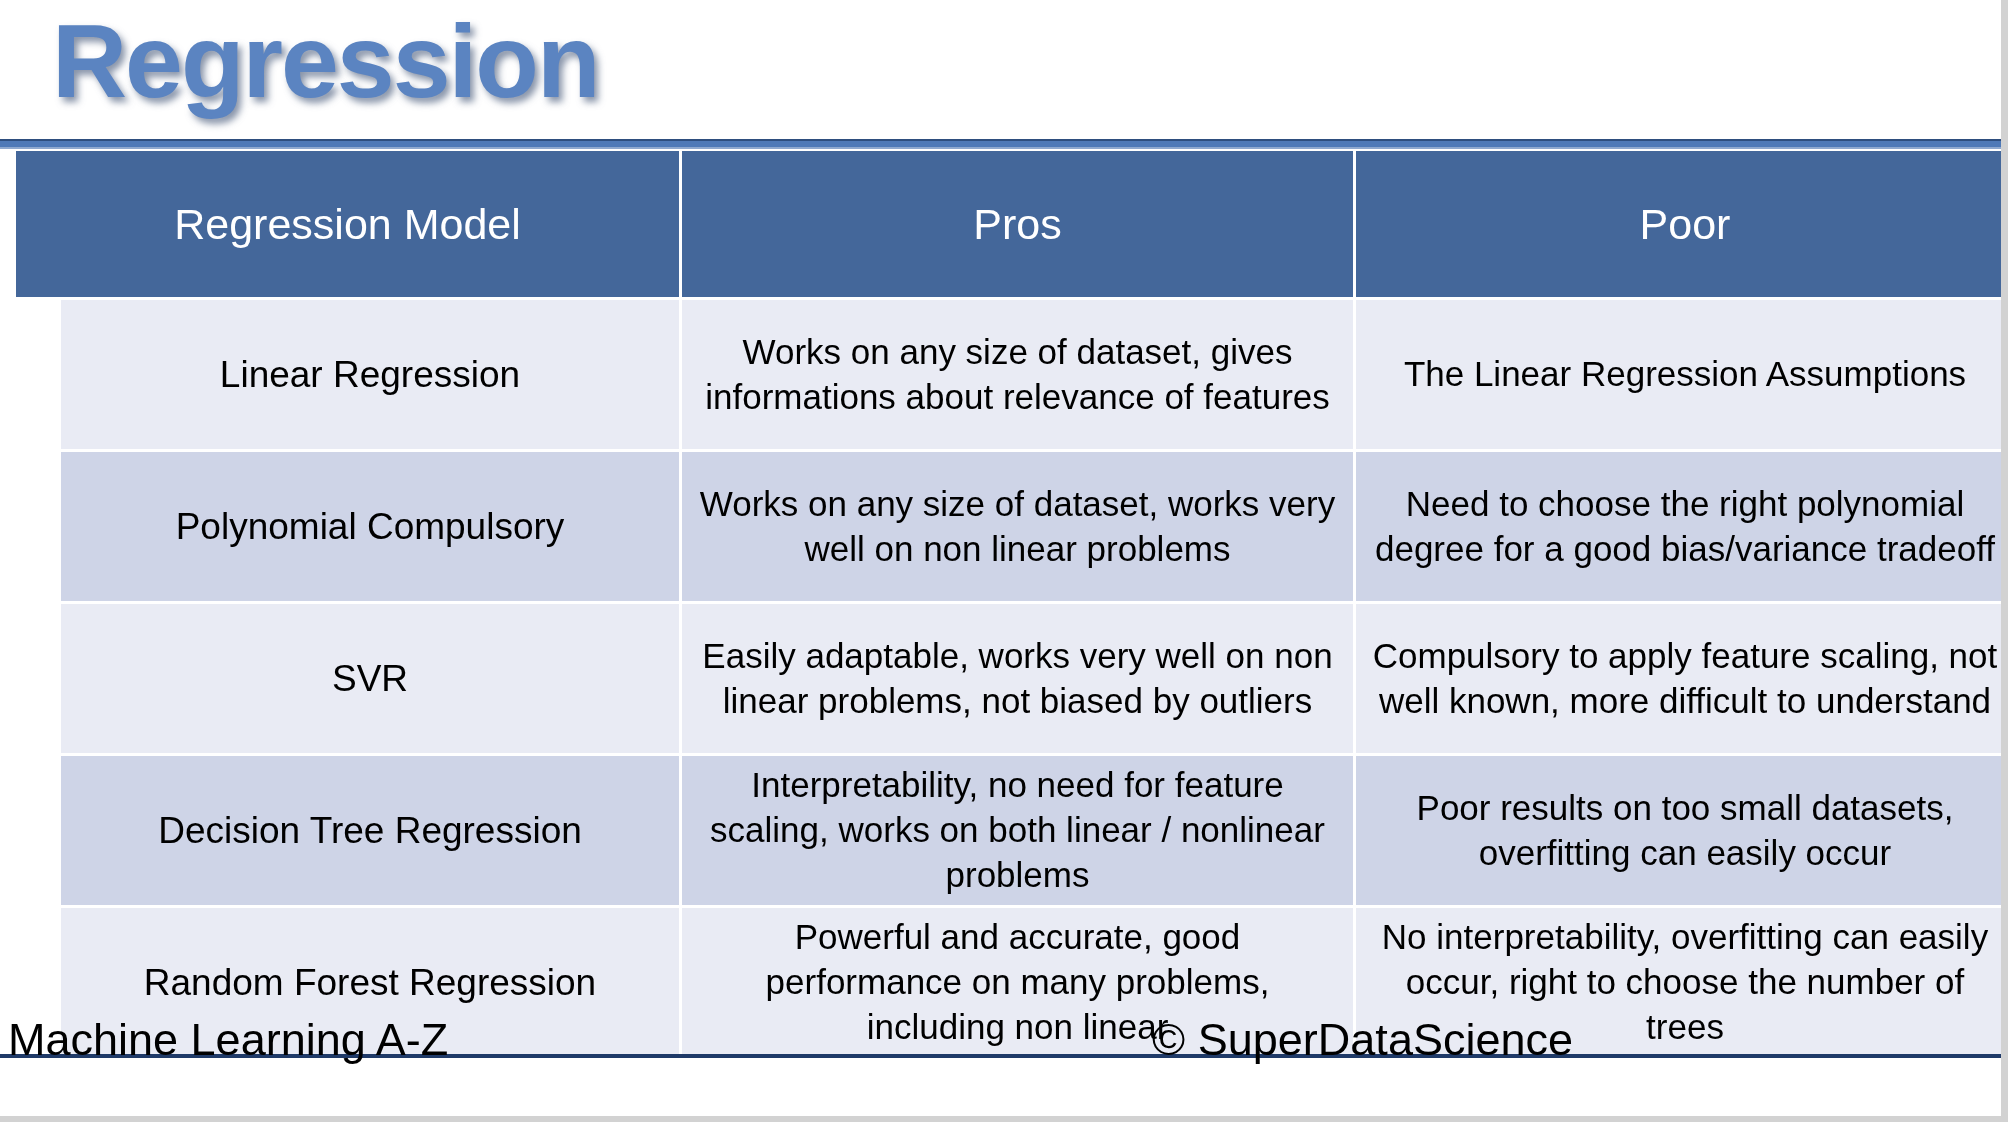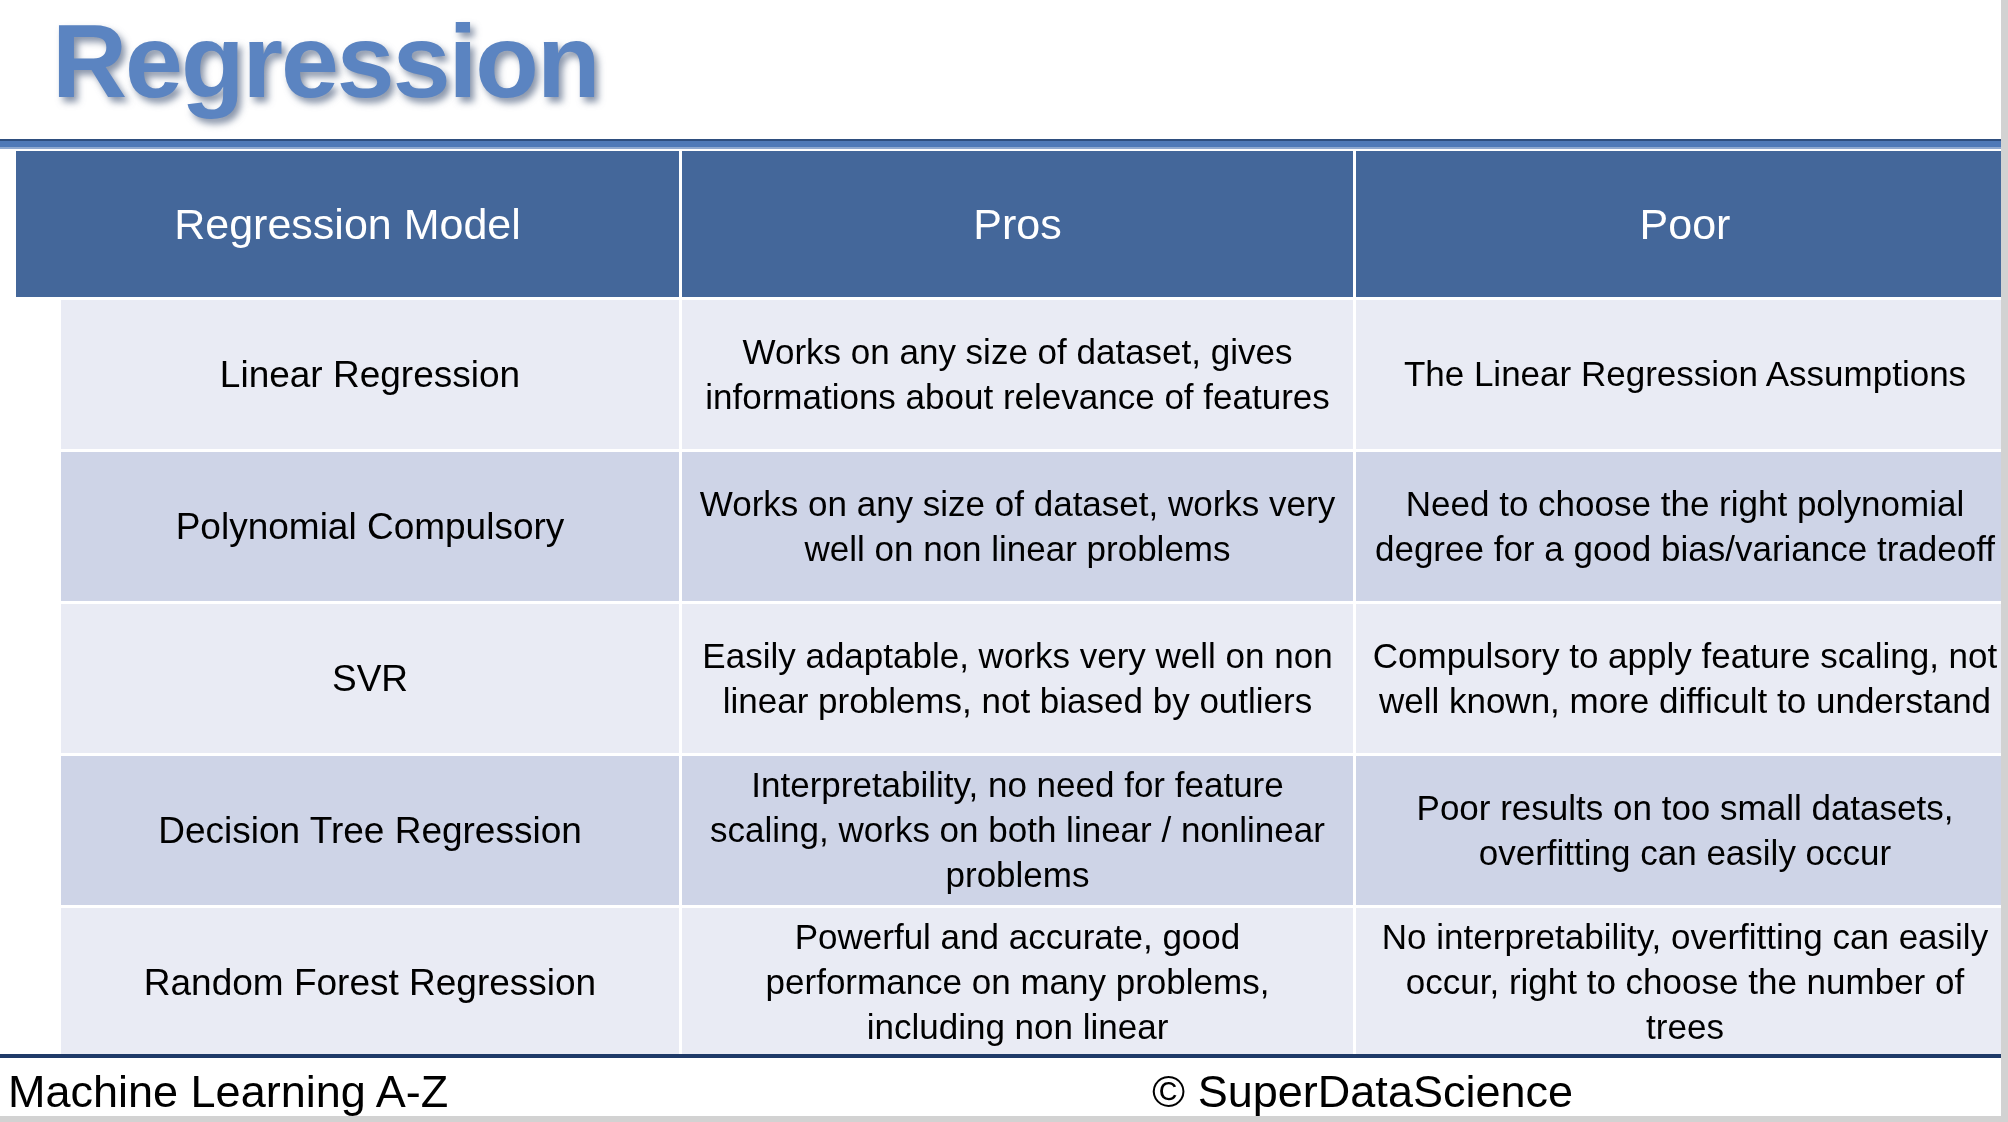--- a/index.html
+++ b/index.html
@@ -55,21 +55,21 @@
   .cell.model{font-size:37px;margin-left:45px;}
   .r-light .cell{background:var(--row-light);}
   .r-dark .cell{background:var(--row-dark);}
 
   .table-bottom-line{
     position:absolute;left:0;top:1054px;width:2001px;height:4px;
     background:var(--footer-line);
   }
 
   .footer{
-    position:absolute;left:0;top:1064px;width:1583px;height:56px;
+    position:absolute;left:0;top:1012px;width:1583px;height:56px;
     display:flex;align-items:center;justify-content:space-between;
     padding:0 10px 0 8px;font-size:45px;color:var(--body-text);
   }
 
   .bottom-shadow{position:absolute;left:0;bottom:0;width:2008px;height:6px;background:var(--shadow-gray);}
   .right-shadow{position:absolute;right:0;top:0;width:7px;height:1122px;background:var(--shadow-gray);}
 </style>
 </head>
 <body>
 

